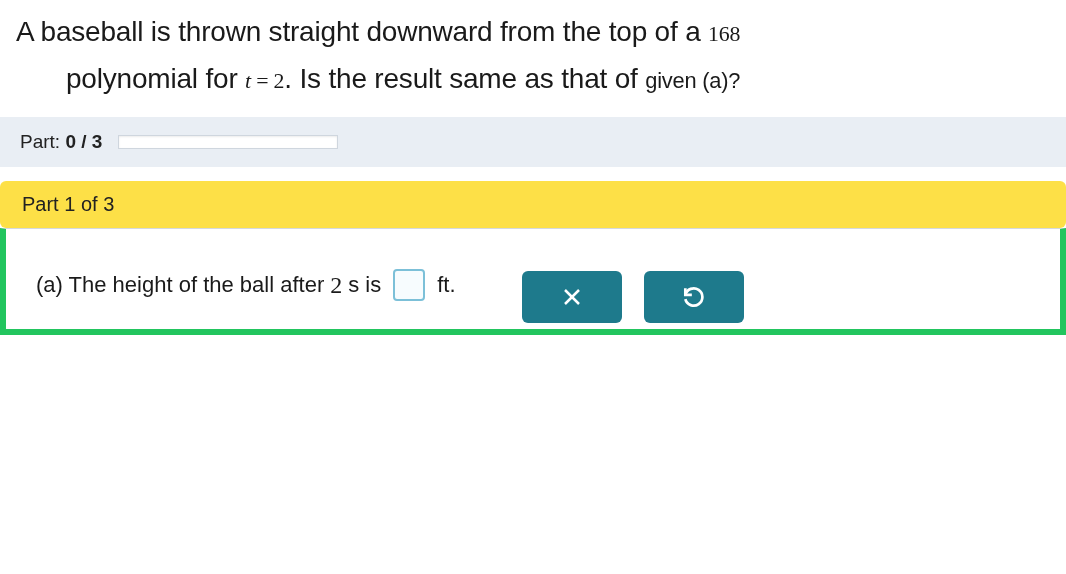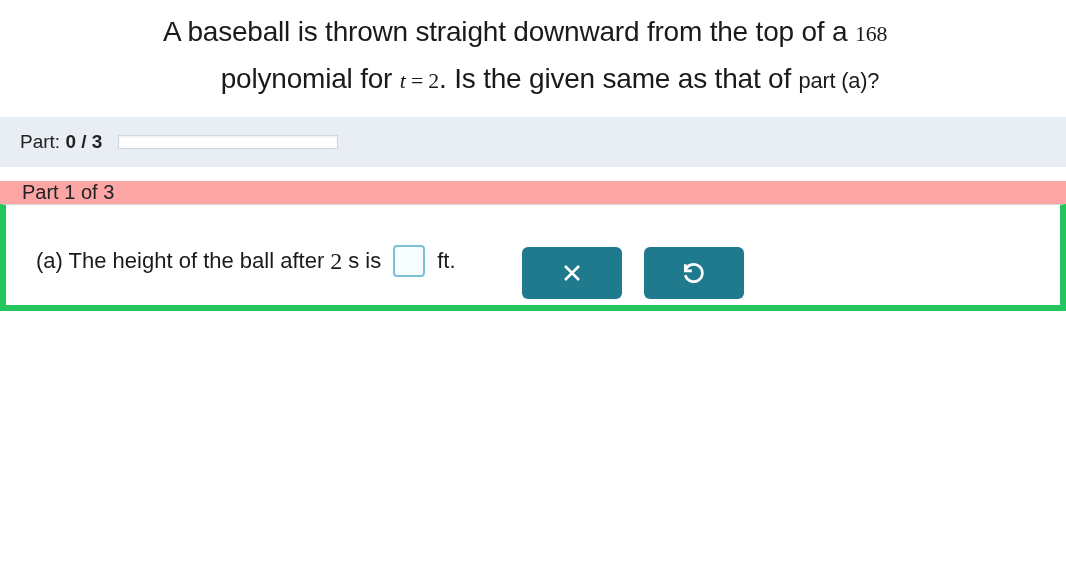--- a/index.html
+++ b/index.html
@@ -7,21 +7,20 @@
     margin: 0;
     padding: 0;
     font-family: Arial, Helvetica, sans-serif;
     background: #ffffff;
     color: #1a1a1a;
     width: 1066px;
     overflow: hidden;
   }
   .content {
     padding: 12px 32px 0 16px;
-    text-align: center;
   }
   .problem-text {
     font-size: 28px;
     line-height: 1.45;
     color: #1a1a1a;
     letter-spacing: -0.2px;
   }
   .problem-text p { margin: 0 0 14px 0; }
   .math-var { font-style: italic; font-family: 'Times New Roman', serif; }
   .math { font-family: 'Times New Roman', serif; }
@@ -45,25 +44,26 @@
   .progress-bar {
     flex: 0 0 220px;
     height: 14px;
     background: #ffffff;
     border: 1px solid #cfd6de;
     border-radius: 0;
     box-shadow: inset 0 1px 2px rgba(0,0,0,0.08);
   }
 
   .part-sub {
-    background: #fca5a5;
+    background: #fde047;
     margin-top: 14px;
-    padding: 0 22px;
+    padding: 12px 22px;
     font-size: 20px;
     color: #222;
+    border-radius: 6px;
   }
 
   .answer-row {
     border: 6px solid #22c55e;
     border-top: 1px solid #d4d9df;
     padding: 30px 22px 18px 30px;
     display: flex;
     align-items: center;
     gap: 6px;
     font-size: 22px;
@@ -107,21 +107,21 @@
 <body>
 
 <div class="content">
   <div class="problem-text">
     <p>
       <span>A baseball is thrown straight downward from the top of a </span><span class="math small">168</span>
     </p>
 
 
     <p class="indent" style="margin-top:-8px;">
-      <span>polynomial for </span><span class="math small"><span class="math-var">t</span> = 2</span><span>. Is the given same as that of </span><span class="small">part (a)?</span>
+      <span>polynomial for </span><span class="math small"><span class="math-var">t</span> = 2</span><span>. Is the result same as that of </span><span class="small">given (a)?</span>
     </p>
   </div>
 </div>
 
 <div class="part-header">
   <div class="progress-label">
     <span>Part: </span><b><span>0</span><span> / </span><span>3</span></b>
   </div>
   <div class="progress-bar"></div>
 </div>

